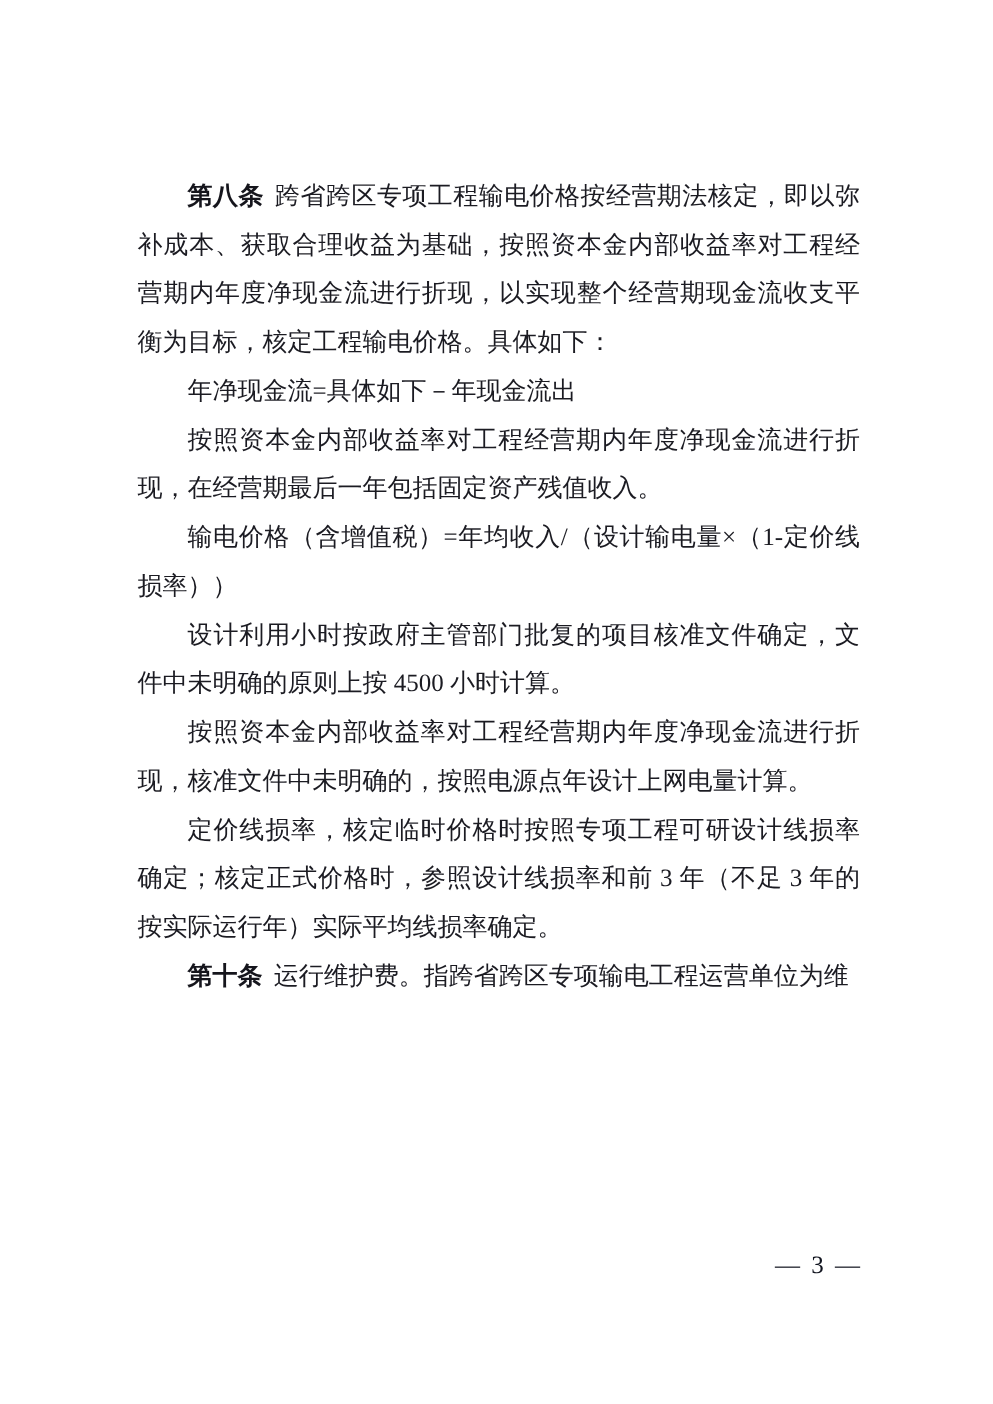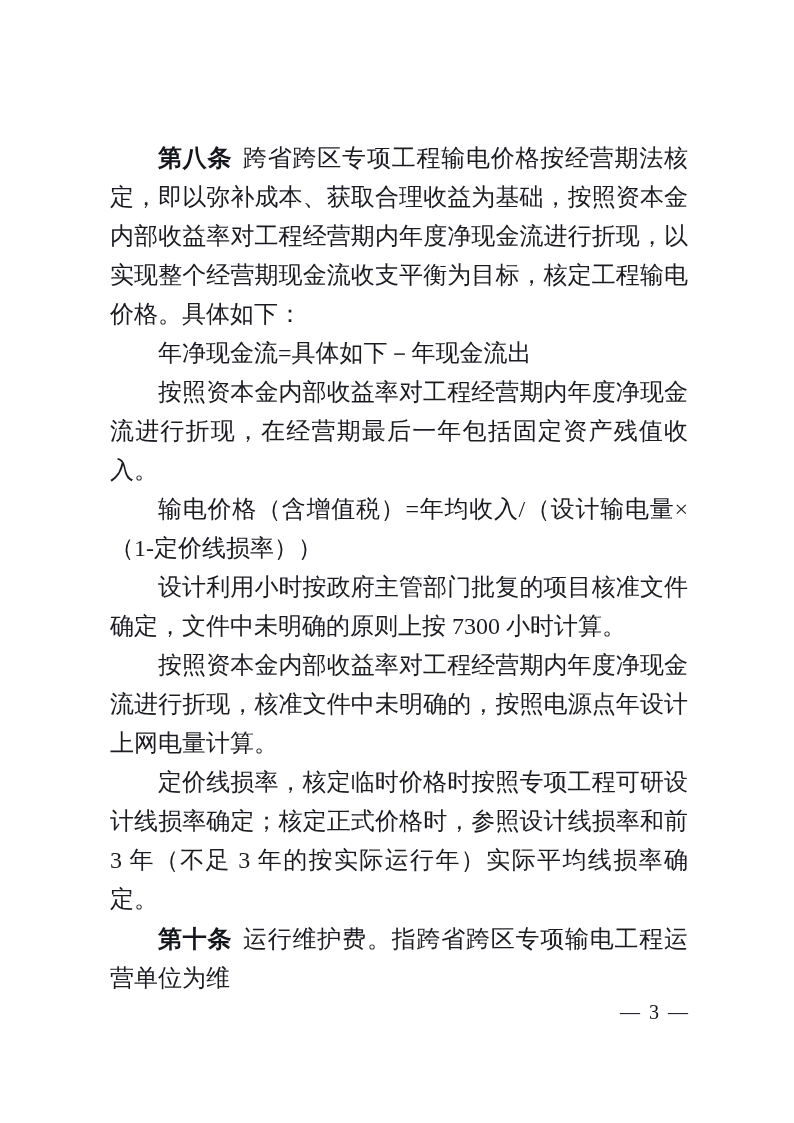--- a/index.html
+++ b/index.html
@@ -17,21 +17,21 @@
   }
   .content {
     position: absolute;
     left: 110px;
     top: 138px;
     width: 578px;
   }
   .para {
     margin: 0;
     padding: 0;
-    font-size: 24px;
+    font-size: 20px;
     line-height: 39px;
     text-indent: 2em;
     text-align: justify;
     color: #1b1b22;
     letter-spacing: 0px;
     word-break: break-all;
   }
   .term {
     font-weight: bold;
     font-family: "Liberation Sans", sans-serif;
@@ -59,21 +59,21 @@
     <p class="para"><span>年净现金流=具体如下－年现金流出</span></p>
 
 
     <p class="para"><span>按照资本金内部收益率对工程经营期内年度净现金流进行折现，在经营期最后一年包括固定资产残值收入。</span></p>
 
 
 
     <p class="para"><span>输电价格（含增值税）=年均收入/（设计输电量×（1-定价线损率））</span></p>
 
 
-    <p class="para"><span>设计利用小时按政府主管部门批复的项目核准文件确定，文件中未明确的原则上按 7300 小时计算。</span></p>
+    <p class="para"><span>设计利用小时按政府主管部门批复的项目核准文件确定，文件中未明确的原则上按 4500 小时计算。</span></p>
 
     <p class="para"><span>按照资本金内部收益率对工程经营期内年度净现金流进行折现，核准文件中未明确的，按照电源点年设计上网电量计算。</span></p>
 
     <p class="para"><span>定价线损率，核定临时价格时按照专项工程可研设计线损率确定；核定正式价格时，参照设计线损率和前 3 年（不足 3 年的按实际运行年）实际平均线损率确定。</span></p>
 
     <p class="para"><span class="term">第十条</span><span>运行维护费。指跨省跨区专项输电工程运营单位为维</span></p>
 
   </div>
 
   <div class="page-num">— 3 —</div>

